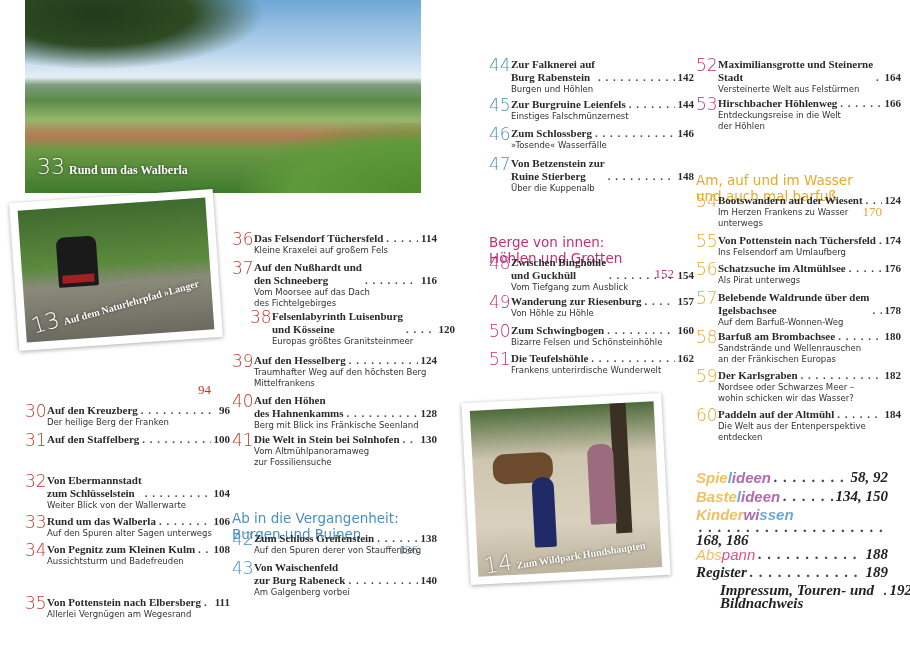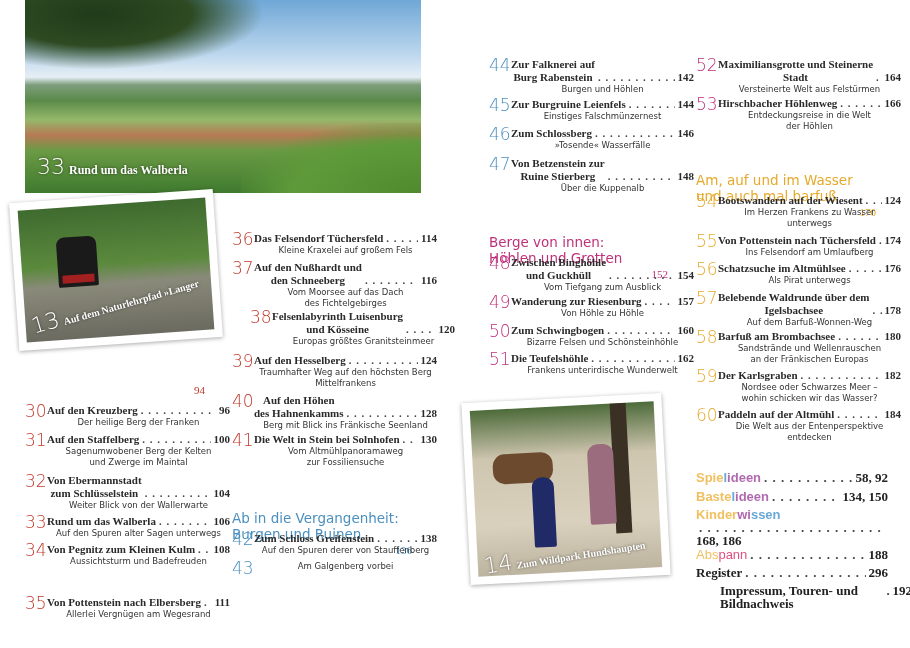--- a/index.html
+++ b/index.html
@@ -24,33 +24,33 @@
   .pol-train .loco { position: absolute; left: 36px; top: 30px; width: 40px; height: 50px; background: #1a1a1a; border-radius: 8px 8px 2px 2px; }
   .pol-train .loco::after { content: ""; position: absolute; left: 4px; bottom: 4px; width: 32px; height: 8px; background: #a32020; }
   .pol-goat { left: 466px; top: 398px; width: 200px; height: 182px; transform: rotate(-3deg); }
   .pol-goat .inner { background: linear-gradient(180deg, #4d6b3a 0%, #cfc6b0 30%, #d9d1bd 70%, #bdb4a0 100%); }
   .pol-goat .goat { position: absolute; left: 20px; top: 45px; width: 60px; height: 30px; background: #6b4a2e; border-radius: 12px; }
   .pol-goat .kid1 { position: absolute; left: 58px; top: 70px; width: 22px; height: 70px; background: #1f2a66; border-radius: 10px 10px 2px 2px; }
   .pol-goat .kid2 { position: absolute; left: 115px; top: 40px; width: 26px; height: 80px; background: #9a6c7e; border-radius: 10px 10px 2px 2px; }
   .pol-goat .post { position: absolute; left: 140px; top: 0; width: 16px; height: 130px; background: #3a3024; }
 
   .section-heading { position: absolute; font-family: "DejaVu Sans", sans-serif; font-size: 13.5px; line-height: 16px; }
-  .section-heading .page { position: absolute; right: 10px; bottom: 0; font-family: "Liberation Serif", serif; font-size: 11px; }
-
-  .entry { position: absolute; width: 205px; text-align: center; }
+  .section-heading .page { position: absolute; right: 4px; bottom: 0; font-family: "Liberation Serif", serif; font-size: 13px; }
+
+  .entry { position: absolute; width: 205px; }
   .entry .num { position: absolute; left: 0; top: -2px; font-family: "DejaVu Sans", sans-serif; font-size: 17px; line-height: 18px; font-weight: 300; }
   .entry .body { margin-left: 22px; }
   .entry .title { font-family: "Liberation Serif", serif; font-weight: bold; font-size: 11px; line-height: 13px; color: #2a2a2a; display: flex; }
   .entry .title .t { white-space: pre-line; }
   .entry .title .dots { flex: 1; overflow: hidden; white-space: nowrap; color: #444; letter-spacing: 1px; margin: 0 3px; align-self: flex-end; }
   .entry .title .dots::before { content: ". . . . . . . . . . . . . . . . . . . . . . . . . . . . . . . . . . . . . . ."; }
   .entry .title .pg { align-self: flex-end; }
   .entry .sub { font-family: "DejaVu Sans", sans-serif; font-size: 8.5px; line-height: 11px; color: #333; white-space: pre-line; }
 
-  .extra { position: absolute; width: 192px; display: flex; font-size: 13px; font-weight: bold; line-height: 13px; }
+  .extra { position: absolute; width: 192px; display: flex; font-size: 15px; font-weight: bold; line-height: 13px; font-style: italic; }
   .extra .dots { flex: 1; overflow: hidden; white-space: nowrap; letter-spacing: 1px; margin: 0 3px; color: #444; }
   .extra .dots::before { content: ". . . . . . . . . . . . . . . . . . . . . . . . . . . . . . . . . . . . . . ."; }
   .extra .label { font-family: "Liberation Sans", sans-serif; }
   .extra .c1 { color: #e8a0c0; } .extra .c2 { color: #f0c060; } .extra .c3 { color: #b06ab0; } .extra .c4 { color: #6aa8d8; }
   .extra .plain { font-family: "Liberation Serif", serif; color: #222; }
 
   .red { color: #c0392b; }
   .blue { color: #4a8fbf; }
   .pink { color: #c0307a; }
   .yellow { color: #e6a92a; }
@@ -118,22 +118,20 @@
     </div>
   </div>
 <div class="entry" style="left:25px; top:433px;">
     <span class="num red">31</span>
     <div class="body">
       <div class="title">
         <span class="t">Auf den Staffelberg</span>
         <span class="dots"></span>
         <span class="pg">100</span>
       </div>
-      <div class="sub">Sagenumwobener Berg der Kelten
-und Zwerge im Maintal</div>
     </div>
   </div>
 <div class="entry" style="left:25px; top:474px;">
     <span class="num red">32</span>
     <div class="body">
       <div class="title">
         <span class="t">Von Ebermannstadt
 zum Schlüsselstein</span>
         <span class="dots"></span>
         <span class="pg">104</span>
@@ -254,20 +252,26 @@
         <span class="t">Zum Schloss Greifenstein</span>
         <span class="dots"></span>
         <span class="pg">138</span>
       </div>
       <div class="sub">Auf den Spuren derer von Stauffenberg</div>
     </div>
   </div>
 <div class="entry" style="left:232px; top:561px;">
     <span class="num blue">43</span>
     <div class="body">
+      <div class="title">
+        <span class="t">Von Waischenfeld
+zur Burg Rabeneck</span>
+        <span class="dots"></span>
+        <span class="pg">140</span>
+      </div>
       <div class="sub">Am Galgenberg vorbei</div>
     </div>
   </div>
 
 <div class="entry" style="left:489px; top:58px;">
     <span class="num blue">44</span>
     <div class="body">
       <div class="title">
         <span class="t">Zur Falknerei auf
 Burg Rabenstein</span>
@@ -480,19 +484,19 @@
     <span class="plain">168, 186</span>
 </div>
 <div class="extra" style="left:696px; top:548px;">
   <span class="label" style="font-weight:normal"><span class="c2">Abs</span><span class="c1" style="color:#e05080">pann</span></span>
   <span class="dots"></span>
     <span class="plain">188</span>
 </div>
 <div class="extra" style="left:696px; top:566px;">
   <span class="plain">Register</span>
   <span class="dots"></span>
-    <span class="plain">296</span>
+    <span class="plain">189</span>
 </div>
 <div class="extra" style="left:696px; top:584px;margin-left:24px;">
   <span class="plain">Impressum, Touren- und Bildnachweis</span>
   <span class="dots" style="flex:0 0 3px"></span>
     <span class="plain">192</span>
 </div>
 
 </body></html>

